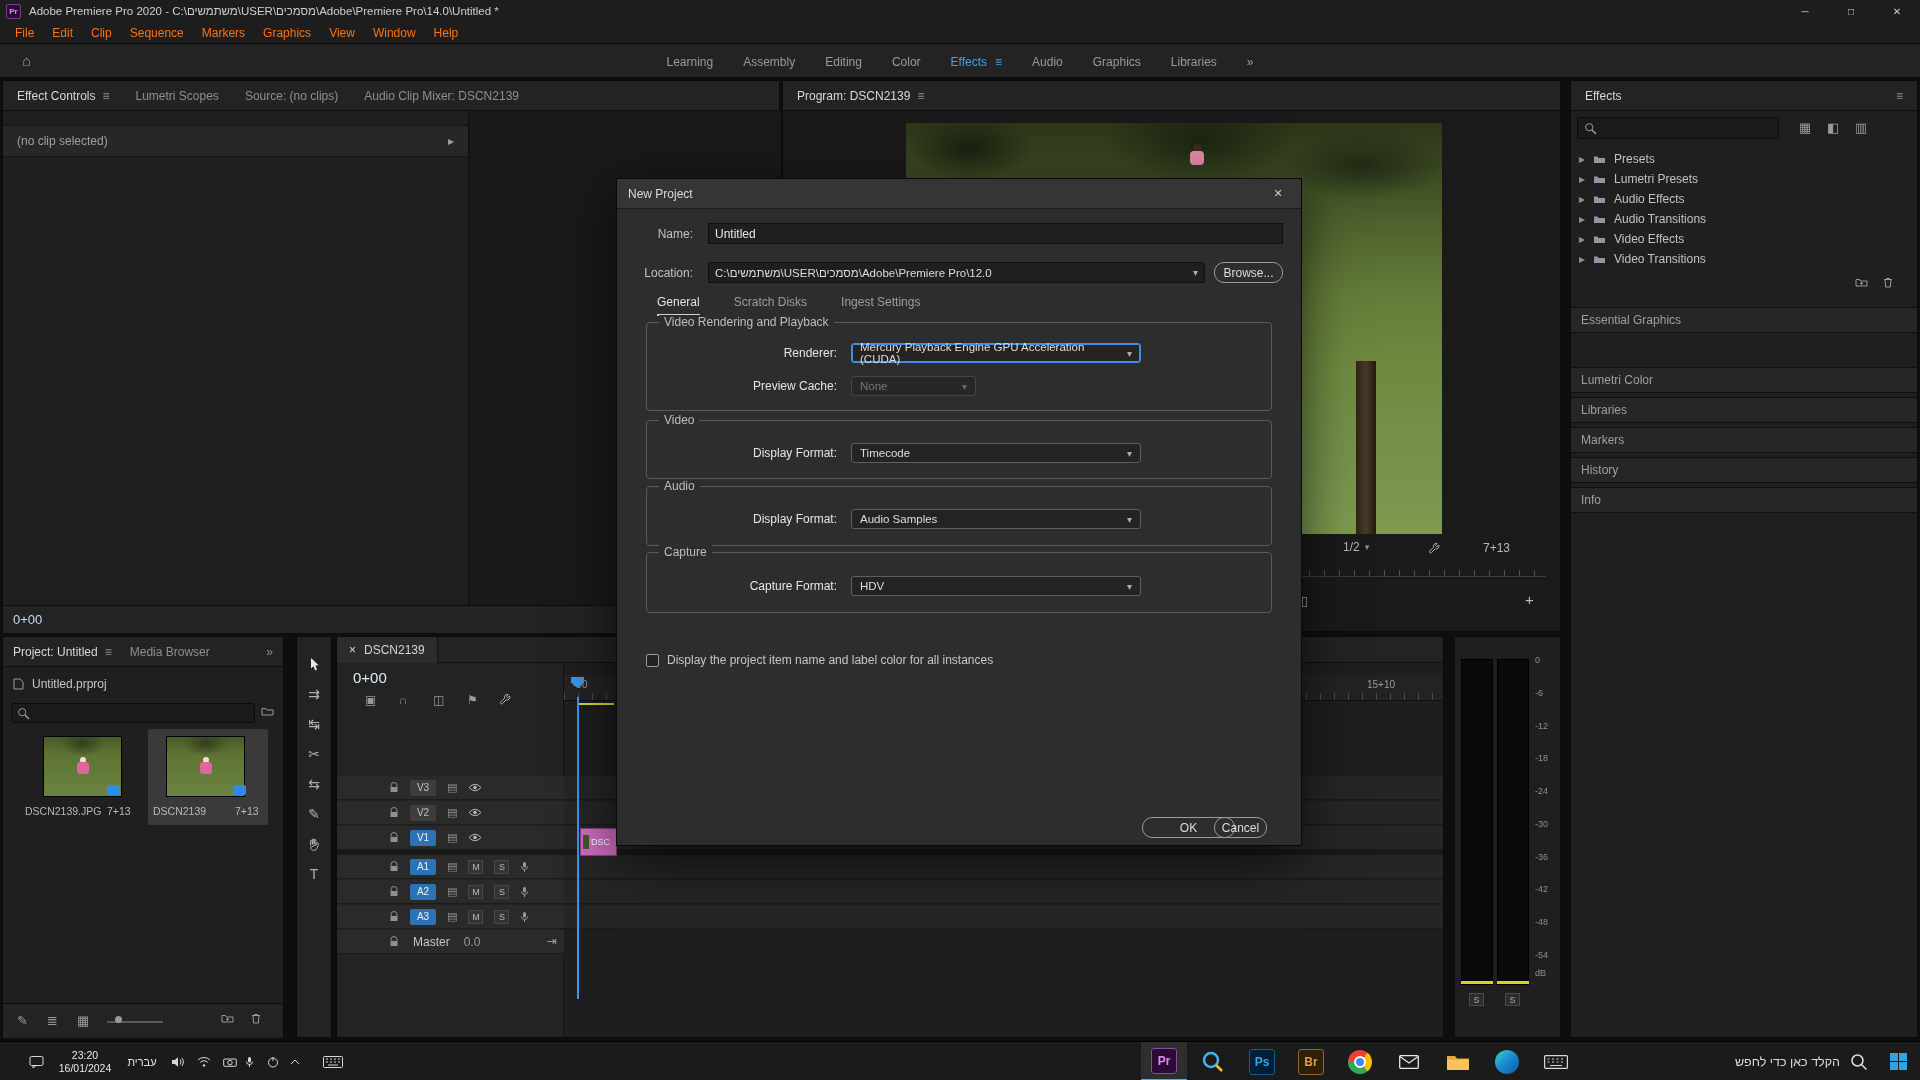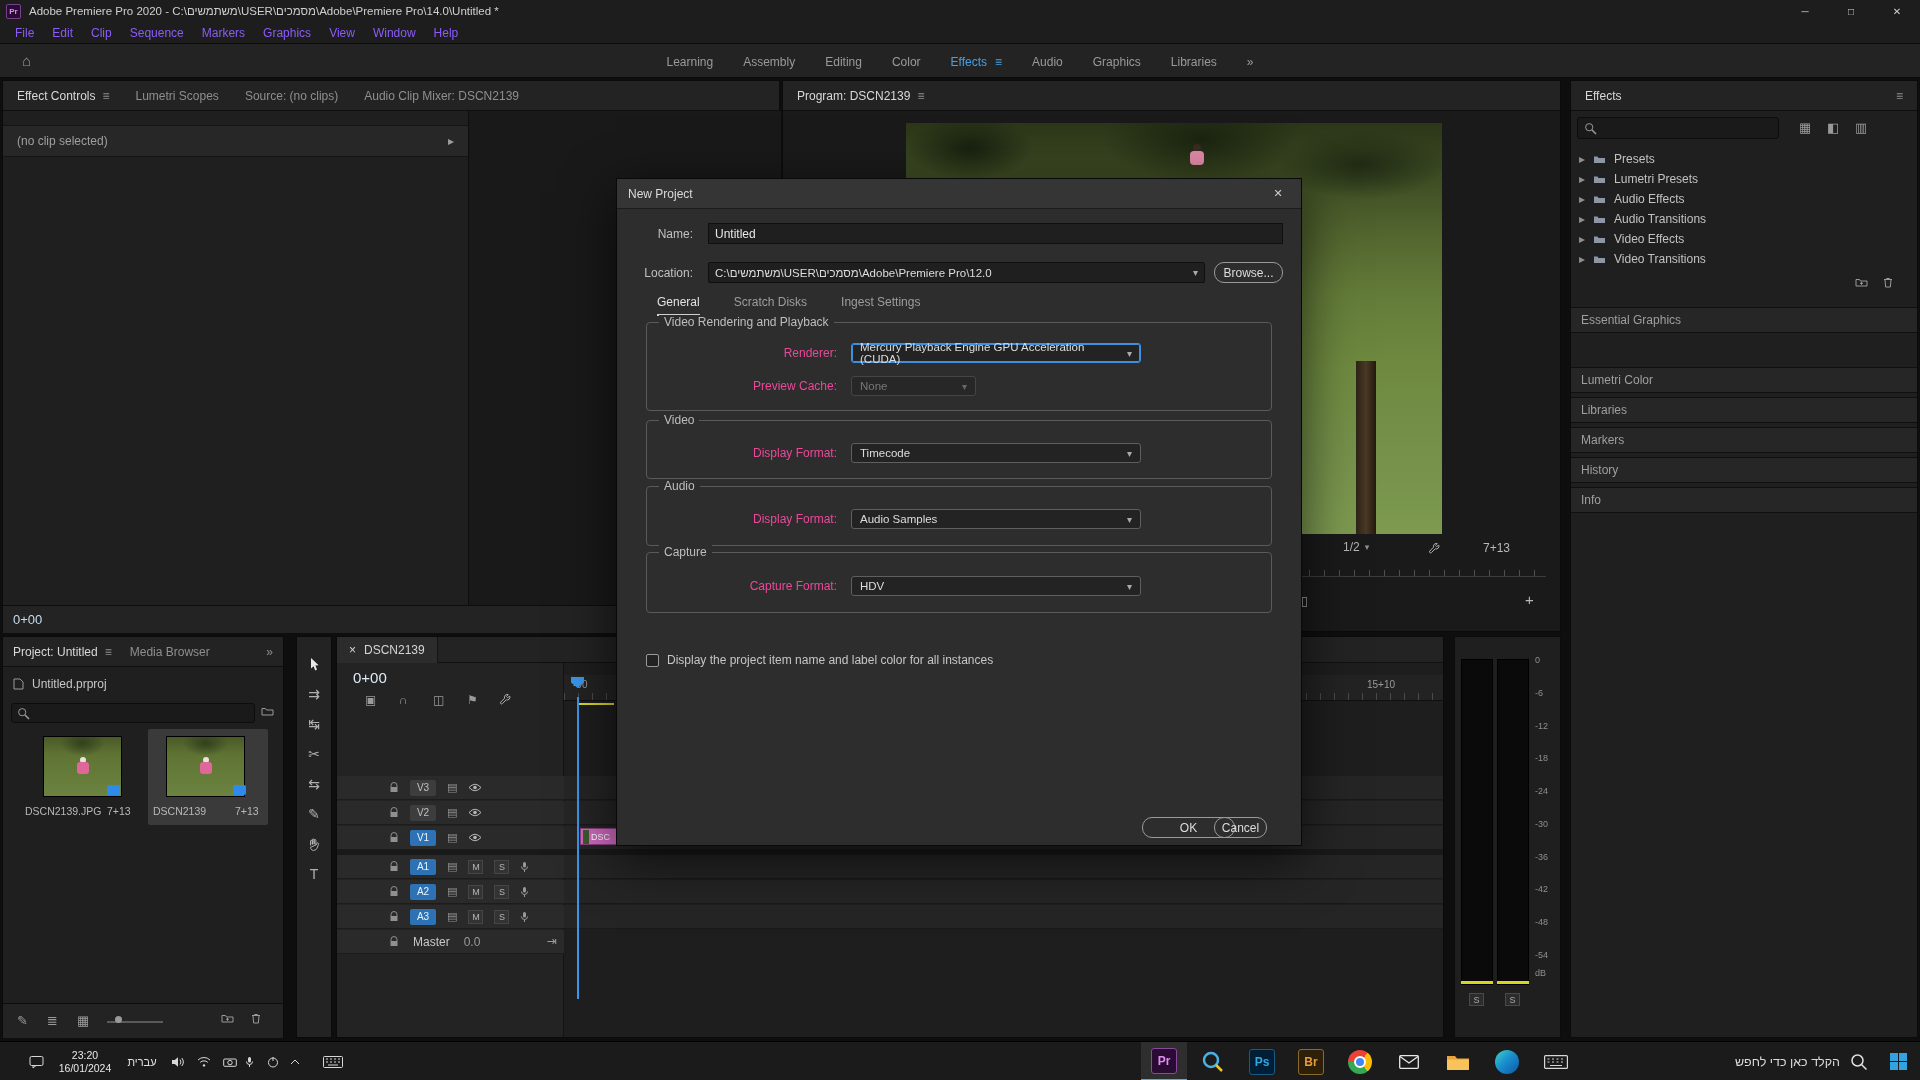--- a/index.html
+++ b/index.html
@@ -13,21 +13,21 @@
 
 #titlebar{left:0;top:0;width:1920px;height:22px;background:#1d1d1d;display:flex;align-items:center;padding-left:6px}
 .prbadge{width:15px;height:15px;background:#2a0b33;color:#e08cf0;font-size:8px;font-weight:bold;
          display:flex;align-items:center;justify-content:center;border:1px solid #7a3f8a;border-radius:2px}
 #titlebar .t{margin-left:8px;color:#cfcfcf;font-size:11.5px;white-space:nowrap}
 .winbtns{margin-left:auto;display:flex;height:22px}
 .winbtn{width:46px;height:22px;display:flex;align-items:center;justify-content:center;color:#cfcfcf;font-size:10px}
 
 
 #menubar{left:0;top:22px;width:1920px;height:21px;background:#1d1d1d;display:flex;align-items:center;padding-left:6px}
-#menubar span{padding:0 9px;color:#8b5cf6}
+#menubar span{padding:0 9px;color:#f97316}
 
 
 #wsbar{left:0;top:43px;width:1920px;height:35px;background:#232323;border-top:1px solid #0b0b0b;border-bottom:1px solid #0b0b0b}
 #homeicon{position:absolute;left:22px;top:8px;color:#9a9a9a;font-size:15px}
 #wstabs{position:absolute;left:0;right:0;top:0;height:35px;display:flex;align-items:center;justify-content:center;gap:30px}
 .wstab{color:#9a9a9a;white-space:nowrap}
 .wstab.on{color:#45a0e6;display:flex;gap:8px}
 .wsovf{color:#9a9a9a}
 
 
@@ -120,21 +120,21 @@
 .lane{position:absolute;left:227px;width:879px;height:24px;background:#252525;border-bottom:1px solid #1a1a1a}
 .tbox{width:26px;height:16px;border-radius:2px;background:#3d3d3d;color:#c0c0c0;font-size:10px;display:flex;align-items:center;justify-content:center}
 .tbox.on{background:#2d72b5;color:#eaf4fc}
 .msbox{width:15px;height:14px;background:#333;border:1px solid #454545;color:#b5b5b5;font-size:9px;display:flex;align-items:center;justify-content:center}
 .syncg{color:#8f8f8f;font-size:11px}
 #avdiv{position:absolute;left:0;top:213px;width:1106px;height:5px;background:#191919}
 #playline{position:absolute;left:240px;top:60px;width:2px;height:302px;background:#3a96e8;z-index:5}
 #playhead{position:absolute;left:234px;top:40px;width:13px;height:11px;background:#3a96e8;z-index:5;
           clip-path:polygon(0 0,100% 0,100% 50%,50% 100%,0 50%)}
 #workbar{position:absolute;left:241px;top:66px;width:36px;height:2px;background:#d9d92a}
-#clip{position:absolute;left:243px;top:191px;width:37px;height:17px;background:#cf6abf;border:1px solid #8a3f7f;z-index:4;
+#clip{position:absolute;left:243px;top:191px;width:37px;height:28px;background:#cf6abf;border:1px solid #8a3f7f;z-index:4;
       display:flex;align-items:center;gap:2px;padding:0 2px;font-size:9px;color:#fff}
 #clip .cthumb{width:6px;height:14px;background:#3e5a2a}
 #mrow{position:absolute;left:0;top:293px;width:227px;height:24px;background:#2a2a2a;border-bottom:1px solid #1c1c1c;display:flex;align-items:center;gap:14px;padding-left:52px}
 #mend{position:absolute;left:210px;top:297px;color:#9a9a9a}
 
 
 #pMeter{left:1454px;top:636px;width:107px;height:402px;background:#1f1f1f;border:1px solid #0b0b0b}
 .mbar{position:absolute;top:22px;width:32px;height:326px;background:#0a0a0a;border:1px solid #000}
 #mb1{left:6px}#mb2{left:42px}
 .myellow{position:absolute;top:344px;width:32px;height:3px;background:#d6d61f}
@@ -157,21 +157,21 @@
 #dLoc .chev{margin-left:auto;color:#aaa;font-size:10px}
 .pill{position:absolute;height:21px;border:1px solid #9a9a9a;border-radius:10px;color:#dcdcdc;background:transparent;
       display:flex;align-items:center;justify-content:center;font-size:12px}
 #dBrowse{left:597px;top:83px;width:69px}
 #dTabs{position:absolute;left:40px;top:116px;display:flex;gap:34px}
 .dtab{color:#9d9d9d;padding-bottom:5px}
 .dtab.on{color:#e2e2e2;border-bottom:2px solid #cfcfcf}
 .grp{position:absolute;left:29px;width:626px;border:1px solid #5a5a5a;border-radius:4px}
 .legend{position:absolute;top:-8px;left:12px;background:#2d2d2d;padding:0 5px;color:#bebebe}
 #g1{top:143px;height:89px}#g2{top:241px;height:59px}#g3{top:307px;height:60px}#g4{top:373px;height:61px}
-.rlabel{position:absolute;left:0;width:190px;text-align:right;color:#ec4899}
+.rlabel{position:absolute;left:0;width:190px;text-align:right;color:#e5e5e5}
 .dsel{position:absolute;left:204px;height:20px;background:#232323;border:1px solid #5f5f5f;border-radius:3px;
       display:flex;align-items:center;padding:0 8px;color:#ddd;font-size:11.5px}
 .dsel .chev{margin-left:auto;color:#aaa;font-size:10px;padding-left:10px}
 .dsel.focus{border-color:#3f8fe0;box-shadow:0 0 0 1px #3f8fe0 inset}
 .dsel.dis{color:#777;border-color:#454545;background:#272727}
 .dsel.dis .chev{color:#666}
 #dChk{position:absolute;left:29px;top:474px;display:flex;align-items:center;gap:8px;color:#c6c6c6}
 #dChkBox{width:13px;height:13px;background:#222;border:1px solid #9a9a9a;border-radius:2px}
 #dOK{left:525px;top:638px;width:93px}
 #dCancel{left:597px;top:638px;width:53px}

